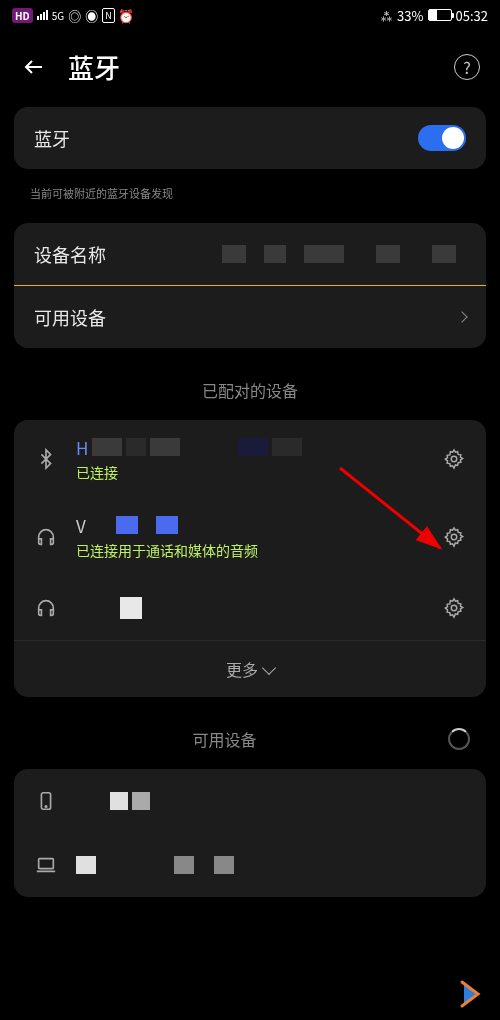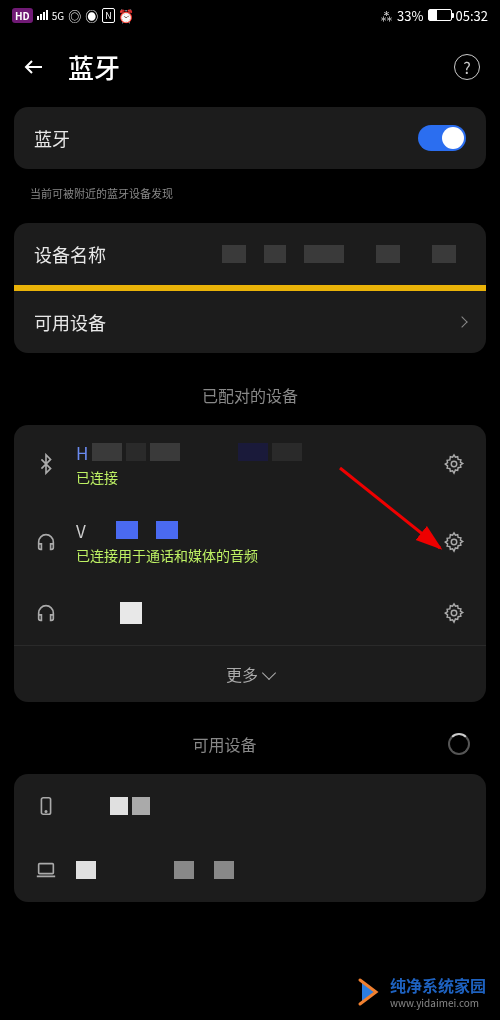--- a/index.html
+++ b/index.html
@@ -44,21 +44,21 @@
       border-radius: 14px;
       overflow: hidden;
     }
     .row {
       display: flex;
       align-items: center;
       padding: 18px 20px;
       min-height: 62px;
       position: relative;
     }
-    .row-border { border-bottom: 6px solid #eab308; }
+    .row-border { border-bottom: 1px solid #eab308; }
     .row-label { font-size: 18px; color: #e8e8e8; flex-shrink: 0; }
     .row-spacer { flex: 1; display:flex; gap:8px; align-items:center; padding: 0 10px; }
     .toggle {
       width: 48px; height: 26px; background: #2b6ef0; border-radius: 13px; position: relative; flex-shrink: 0;
     }
     .toggle::after {
       content: ""; position: absolute; right: 2px; top: 2px; width: 22px; height: 22px; border-radius: 50%; background: #fff;
     }
     .section-title {
       font-size: 16px; color: #888; padding: 18px 30px 6px; text-align: center;
@@ -291,17 +291,13 @@
       </marker>
     </defs>
   <path d="M10,8 L110,88" stroke="#e00" stroke-width="3" fill="none" marker-end="url(#ah)"></path>
 </svg>
 
 <div class="watermark">
   <svg class="watermark-logo" viewBox="0 0 32 32">
     <path d="M10 6 L22 16 L10 26 Z" fill="#2b7de0"></path>
     <path d="M8 4 L24 16 L8 28" fill="none" stroke="#f08030" stroke-width="3" stroke-linecap="round"></path>
   </svg>
-  <div>
-    <div class="watermark-text">纯净系统家园</div>
-    <div class="watermark-sub">www.yidaimei.com</div>
-  </div>
 </div>
 
 </body></html>

